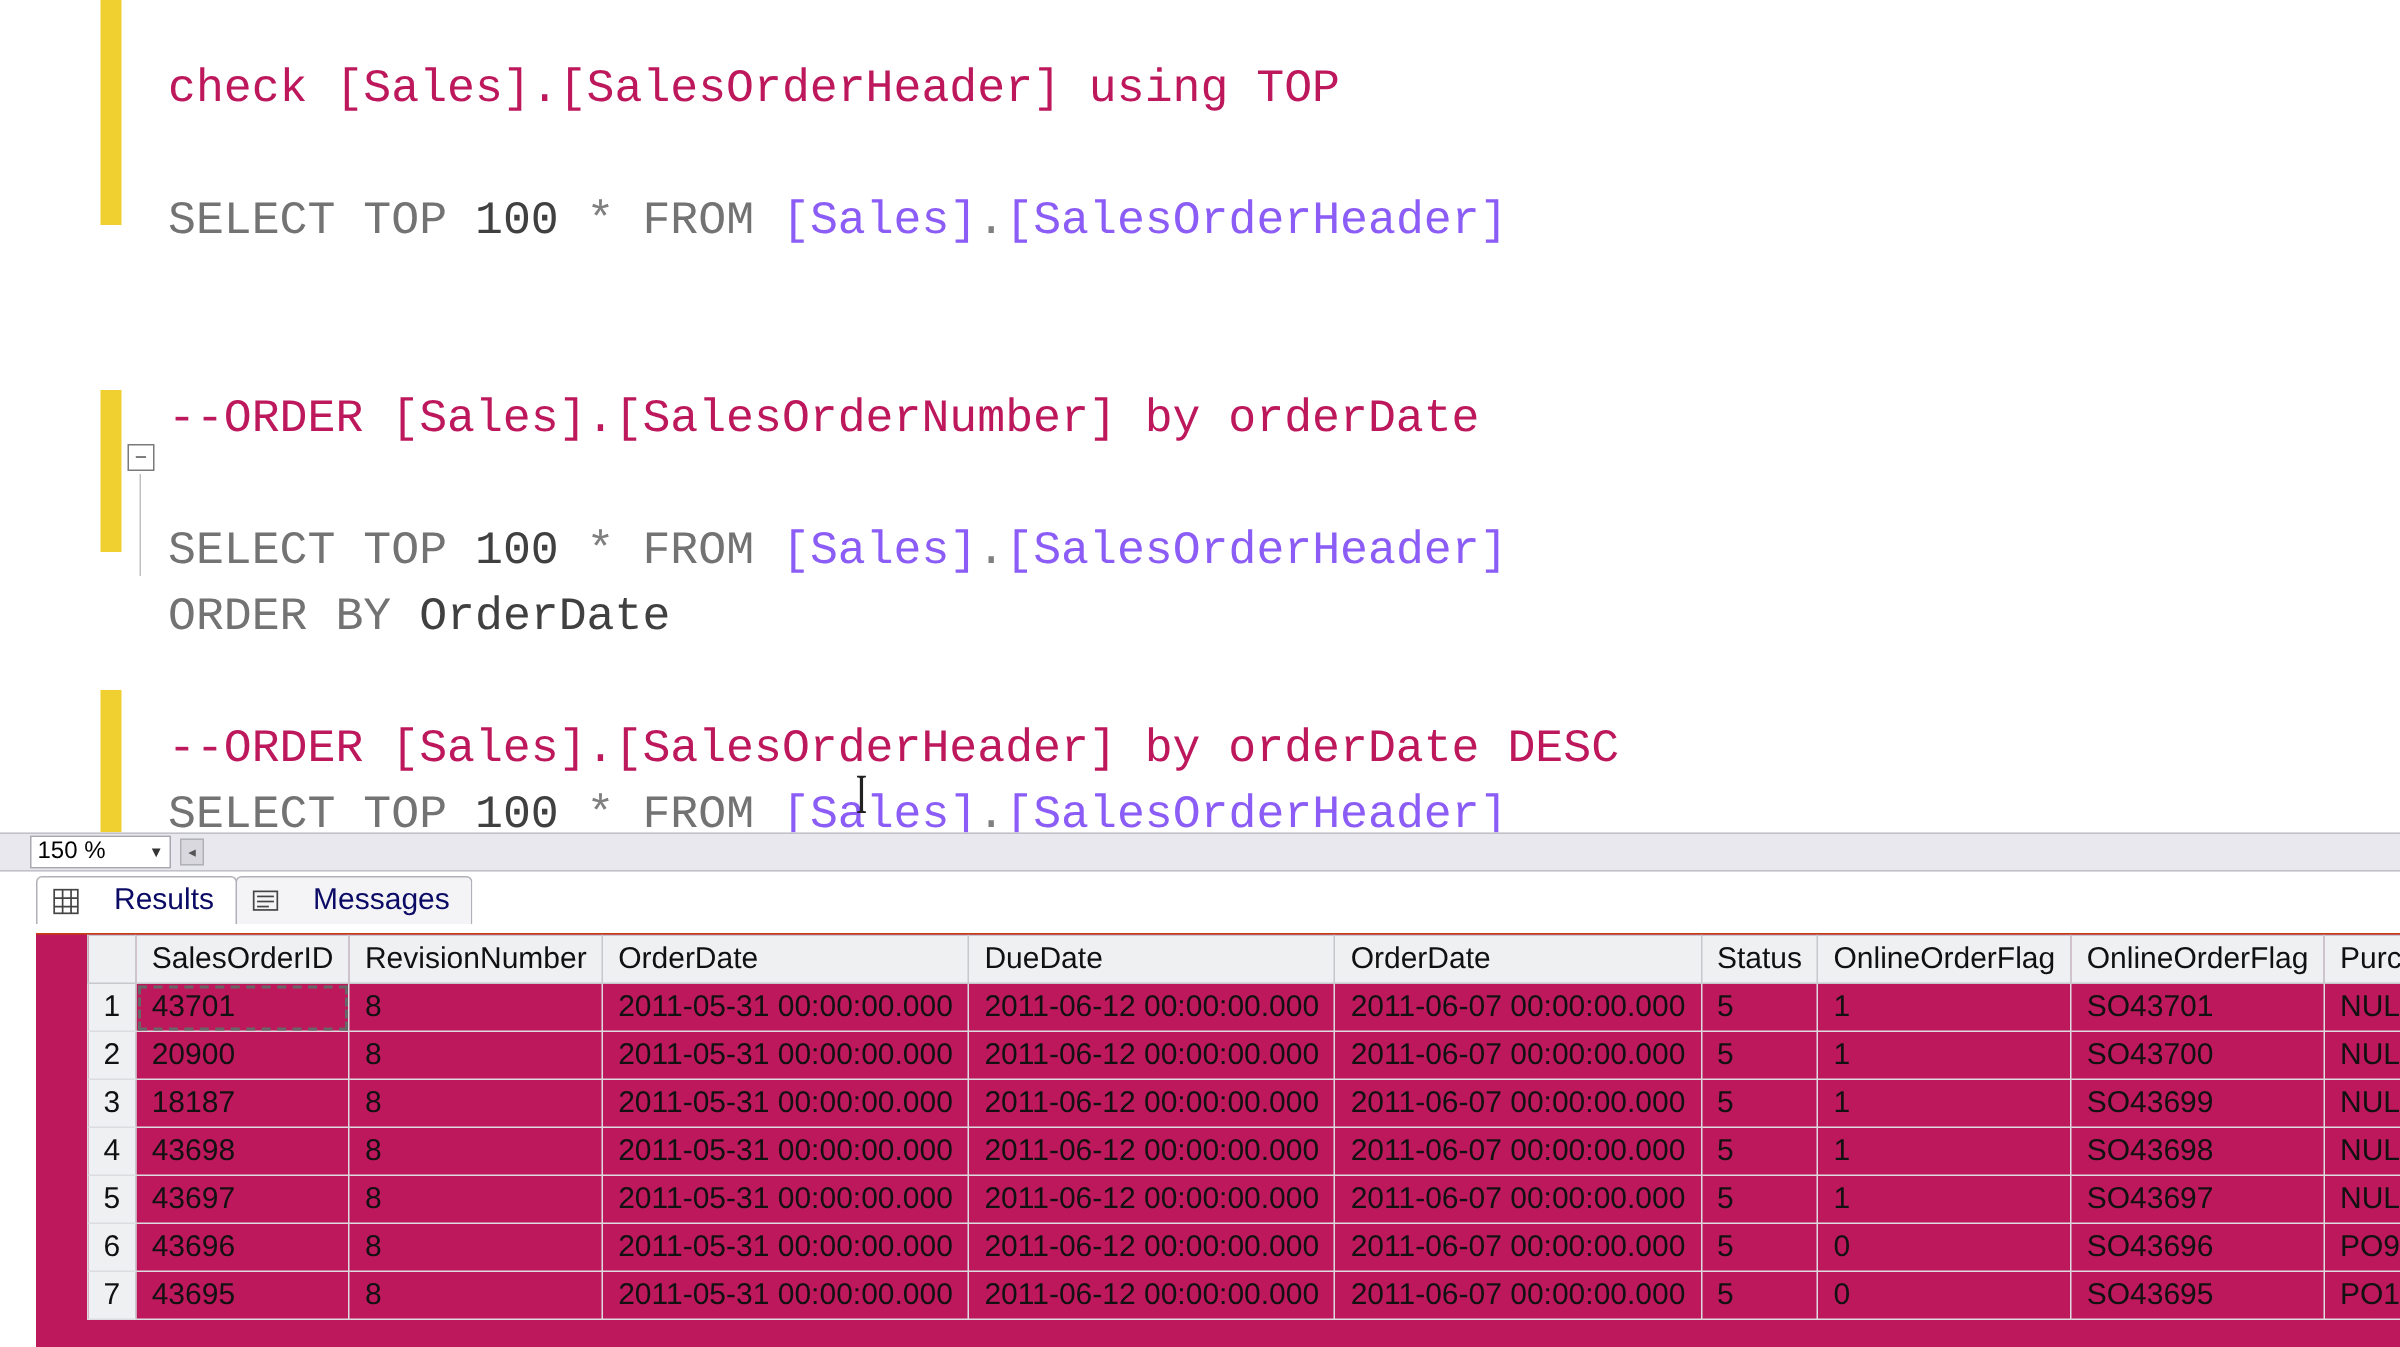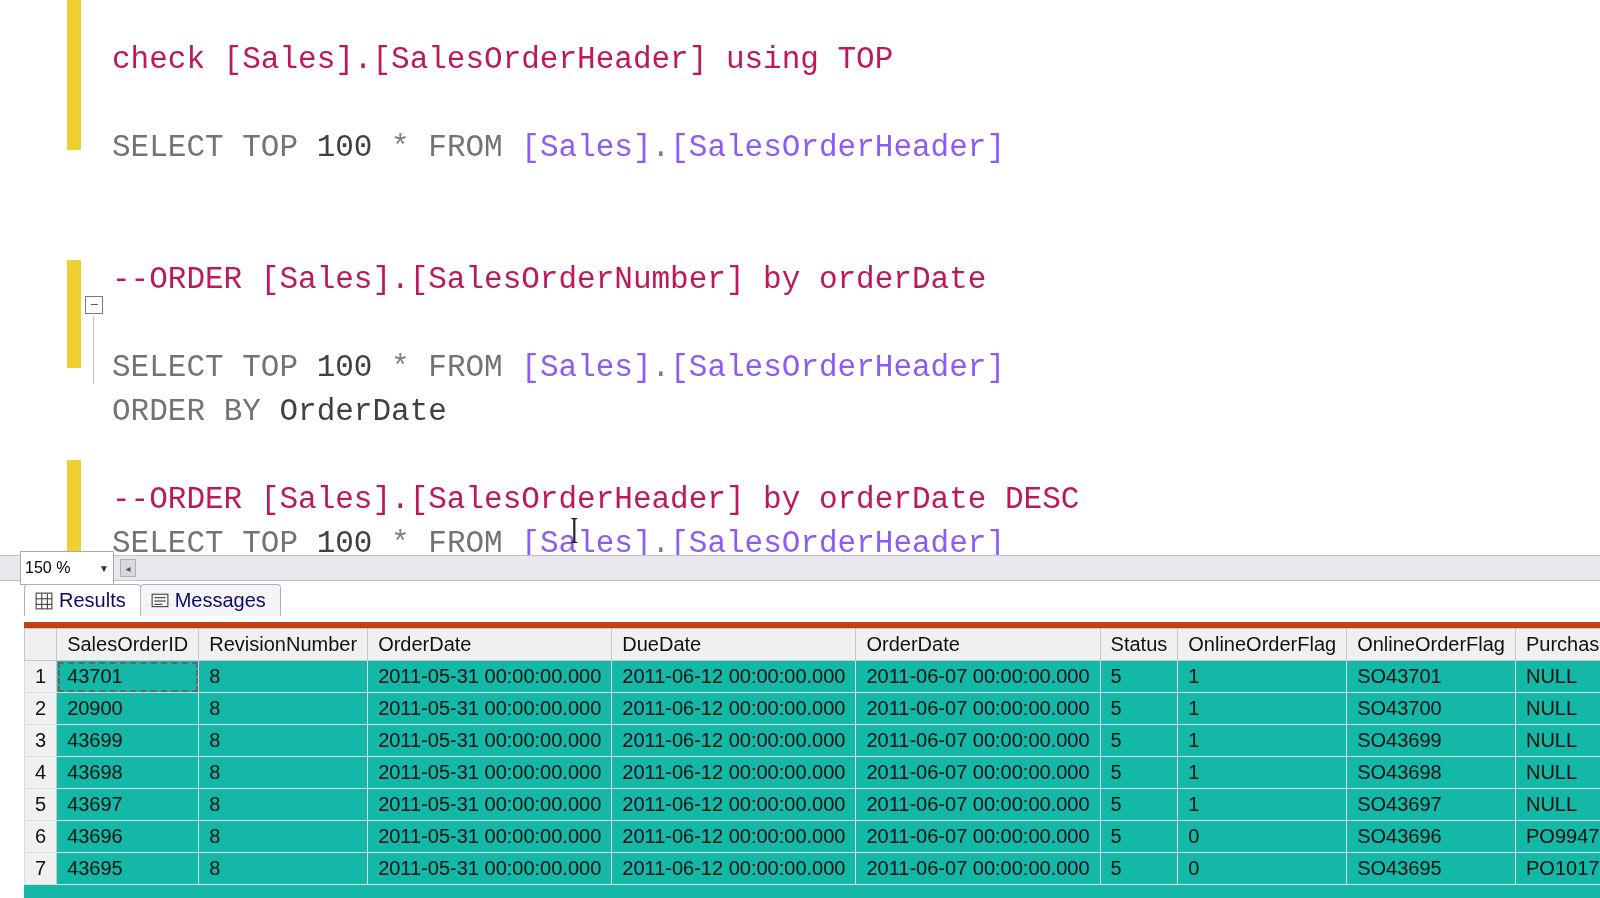--- a/index.html
+++ b/index.html
@@ -101,21 +101,21 @@
   }
   .zoom-select {
     margin-left: 20px;
     width: 94px;
     height: 22px;
     border: 1px solid #a8a8b0;
     background: #fff;
     display: flex;
     align-items: center;
     justify-content: space-between;
-    padding: 16px 4px;
+    padding: 4px 4px;
     font-size: 16px;
   }
   .zoom-arrow {
     font-size: 10px;
     color: #333;
   }
   .scroll-thumb-left {
     margin-left: 6px;
     width: 16px;
     height: 18px;
@@ -130,21 +130,21 @@
   .tabs-row {
     position: absolute;
     left: 24px;
     top: 584px;
     display: flex;
     align-items: flex-end;
   }
   .tab {
     display: flex;
     align-items: center;
-    gap: 6px;
+    gap: 23px;
     padding: 4px 14px 4px 10px;
     border: 1px solid #b0b0b8;
     border-bottom: none;
     background: #f4f4f6;
     font-size: 20px;
     color: #0b0b66;
     margin-right: -1px;
     border-radius: 4px 4px 0 0;
   }
   .tab.active {
@@ -152,23 +152,24 @@
     position: relative;
     z-index: 2;
   }
   .tab-icon { width: 18px; height: 18px; }
   .grid-area {
     position: absolute;
     left: 24px;
     top: 622px;
     right: 0;
     bottom: 0;
-    border-top: 6px solid #c2410c;
-    background: #14b8a6;
+    border-top: 1px solid #c2410c;
+    background: #be185d;
     overflow: hidden;
+    padding-left: 34px;
   }
   .grid-table {
     border-collapse: collapse;
     font-size: 20px;
     color: #111;
   }
   .grid-table th {
     background: #eef0f2;
     font-weight: 400;
     text-align: left;
@@ -298,21 +299,21 @@
           <td>2011-05-31 00:00:00.000</td>
           <td>2011-06-12 00:00:00.000</td>
           <td>2011-06-07 00:00:00.000</td>
           <td>5</td>
           <td>1</td>
           <td>SO43700</td>
           <td>NULL</td>
         </tr>
         <tr>
           <td class="rownum">3</td>
-          <td>43699</td>
+          <td>18187</td>
           <td>8</td>
           <td>2011-05-31 00:00:00.000</td>
           <td>2011-06-12 00:00:00.000</td>
           <td>2011-06-07 00:00:00.000</td>
           <td>5</td>
           <td>1</td>
           <td>SO43699</td>
           <td>NULL</td>
         </tr>
         <tr>

